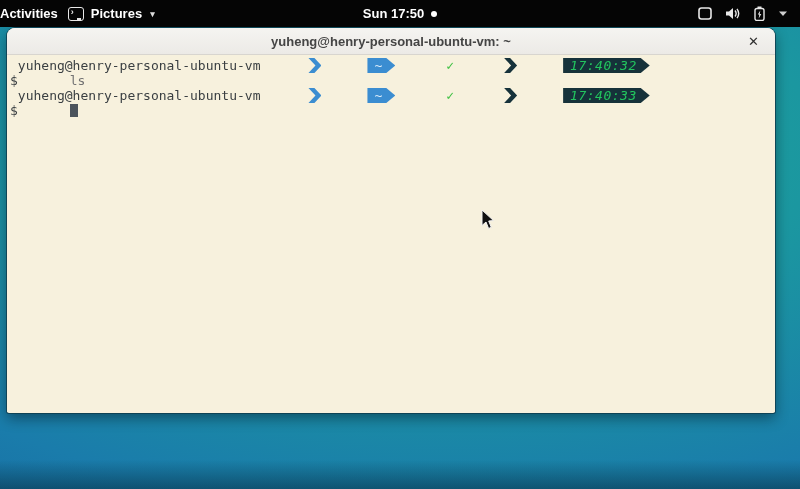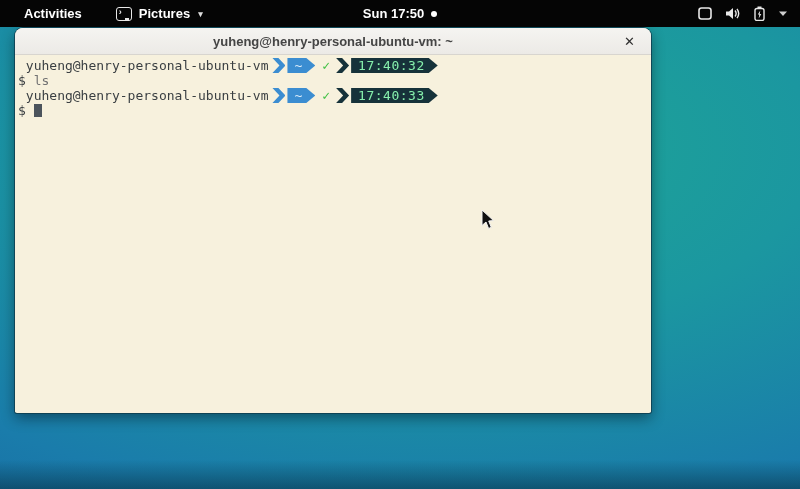--- a/index.html
+++ b/index.html
@@ -12,37 +12,37 @@
       linear-gradient(to bottom, rgba(0,0,0,0) 94%, rgba(6,48,66,.55) 100%),
       radial-gradient(ellipse 115% 95% at 56% 30%, #1ea695 0%, #1b97a0 40%, #1a7cab 78%, #176ba2 100%);
   }
 
   
   .topbar {
     position:absolute; left:0; top:0; width:800px; height:27px;
     background:#050505; color:#fff; display:flex; align-items:center;
     font-size:13px; font-weight:bold; z-index:30;
   }
-  .activities { padding:0 24px; height:25px; display:flex; align-items:center; cursor:default; }
+  .activities { padding:0 0; height:25px; display:flex; align-items:center; cursor:default; }
   .appmenu { display:flex; align-items:center; gap:7px; padding:0 10px; height:27px; }
   .term-app-icon { width:16px; height:14px; border:1.5px solid #e8e8e8; border-radius:3px;
     display:inline-flex; align-items:flex-start; justify-content:flex-start; position:relative; }
   .term-app-icon .gl { position:absolute; left:2px; top:-1px; font-size:9px; font-weight:bold; color:#e8e8e8; }
   .term-app-icon .us { position:absolute; right:2px; bottom:0px; width:4px; height:1.5px; background:#e8e8e8; }
   .caret { font-size:9px; color:#ddd; margin-left:1px; }
   .clock-wrap { position:absolute; left:0; right:0; top:0; height:27px;
     display:flex; align-items:center; justify-content:center; gap:7px; pointer-events:none; }
   .clock-wrap > * { pointer-events:auto; }
   .notif-dot { width:6px; height:6px; border-radius:50%; background:#fff; display:inline-block; }
   .status { margin-left:auto; display:flex; align-items:center; gap:13px; padding-right:12px; height:27px; }
   .status svg { display:block; }
 
   
   .window {
-    position:absolute; left:15px; top:28px; width:636px; height:385px;
+    position:absolute; left:7px; top:28px; width:768px; height:385px;
     border-radius:8px 8px 2px 2px;
     box-shadow:0 0 0 1px rgba(14,62,80,.85), 0 5px 14px rgba(0,10,20,.45);
     overflow:hidden; z-index:10; background:#f7f1dd;
   }
   .titlebar {
     height:27px; background:linear-gradient(#f5f4f1,#eceae6);
     border-bottom:1px solid #d8d5cf;
     display:flex; align-items:center; justify-content:center; position:relative;
   }
   .titlebar .title { font-size:13px; font-weight:bold; color:#454545; }
@@ -50,36 +50,36 @@
     position:absolute; right:12px; top:4px; width:19px; height:19px;
     display:flex; align-items:center; justify-content:center;
     font-size:13px; color:#2f2f2f; cursor:default; border-radius:3px;
   }
 
   .term-body {
     height:357px; background:#f7f1dd; padding:3px 0 0 3px;
     font-family:"DejaVu Sans Mono", monospace; font-size:13px; line-height:15px;
     color:#3a3f42;
   }
-  .t-line { height:15px; white-space:pre; display:flex; align-items:center; }
+  .t-line { height:15px; white-space:pre; display:flex; align-items:center;gap:44px; }
   .t-user { color:#3a3f42; white-space:pre; }
   .t-dollar { color:#3a3f42; white-space:pre; }
   .t-cmd { color:#737373; white-space:pre; }
   .t-dirs { color:#339ba4; white-space:pre; }
 
   
   .pl-arrow { display:inline-block; width:13px; height:15px; margin-left:4px;
     clip-path:polygon(0 0, 46% 0, 100% 50%, 46% 100%, 0 100%, 54% 50%); }
   .pl-arrow.blue { background:#3b8dd1; }
   .pl-arrow.dark { background:#16323a; margin-left:6px; }
   .pl-seg { display:inline-block; height:15px; line-height:15px; margin-left:2px;
     padding:0 13px 0 7px;
     clip-path:polygon(0 0, calc(100% - 9px) 0, 100% 50%, calc(100% - 9px) 100%, 0 100%); }
   .pl-seg.blue { background:#3b8dd1; color:#d9ebfa; }
-  .pl-seg.dark { background:#16323a; color:#86efac; letter-spacing:.5px; }
+  .pl-seg.dark { background:#16323a; color:#22c55e; letter-spacing:.5px;font-style:italic; }
   .t-check { color:#3fc143; margin-left:7px; font-weight:bold; }
 
   .block-cursor { display:inline-block; width:8px; height:13px; background:#4c545c;
     vertical-align:middle; margin-left:0px; }
 
   
   .pointer { position:absolute; left:481px; top:209px; z-index:50; pointer-events:none; }
 </style>
 </head>
 <body>

